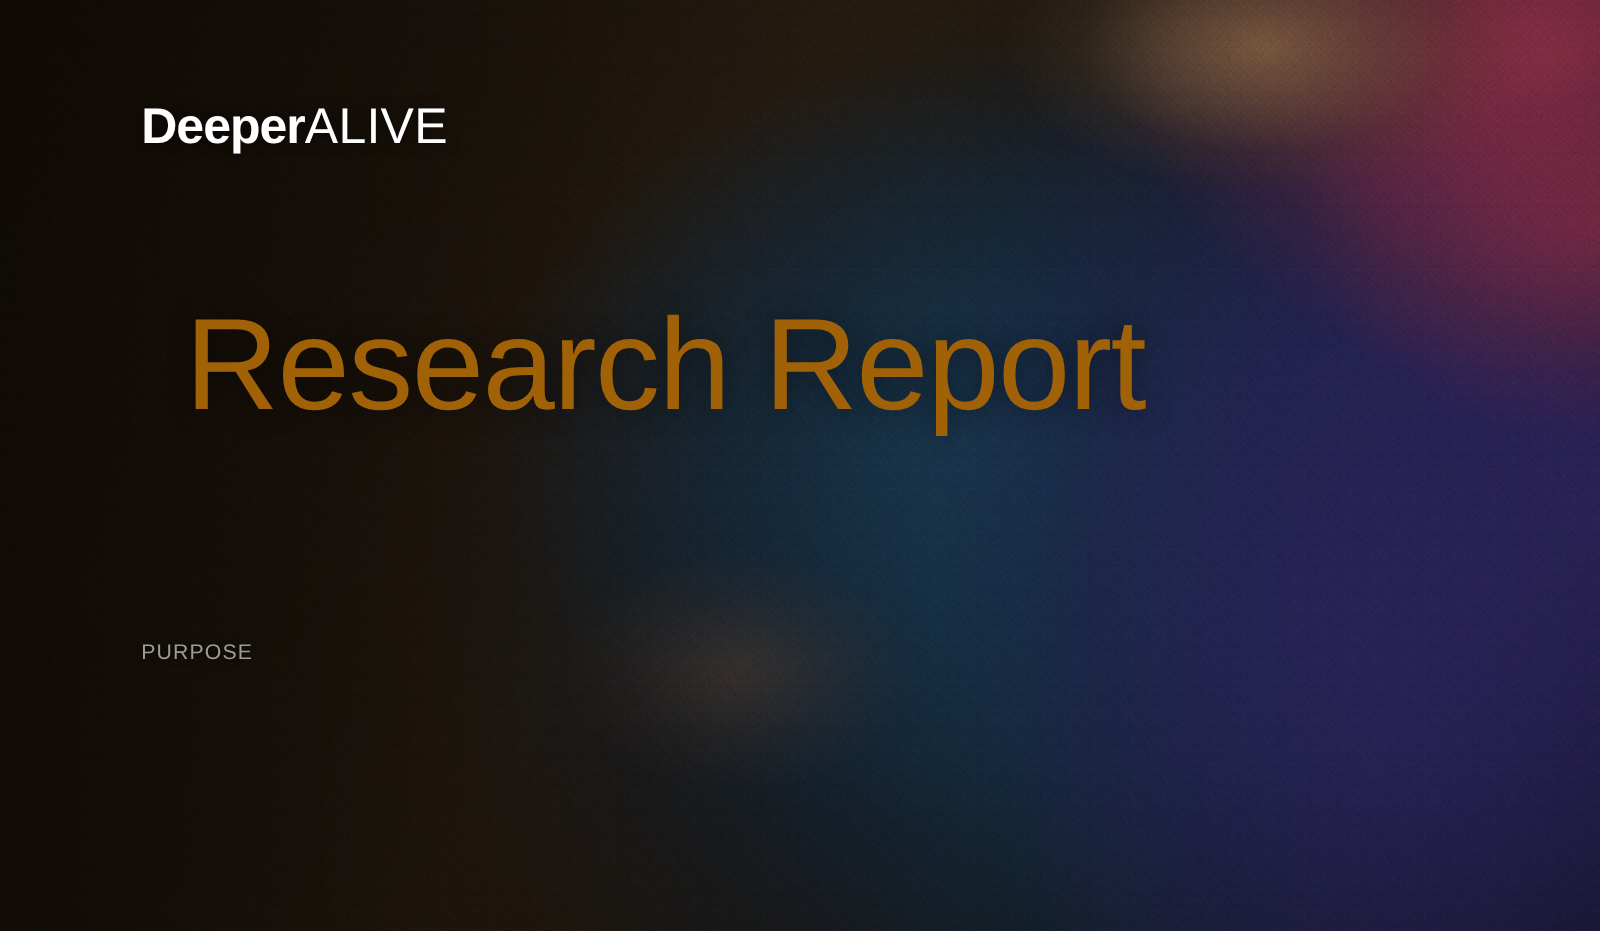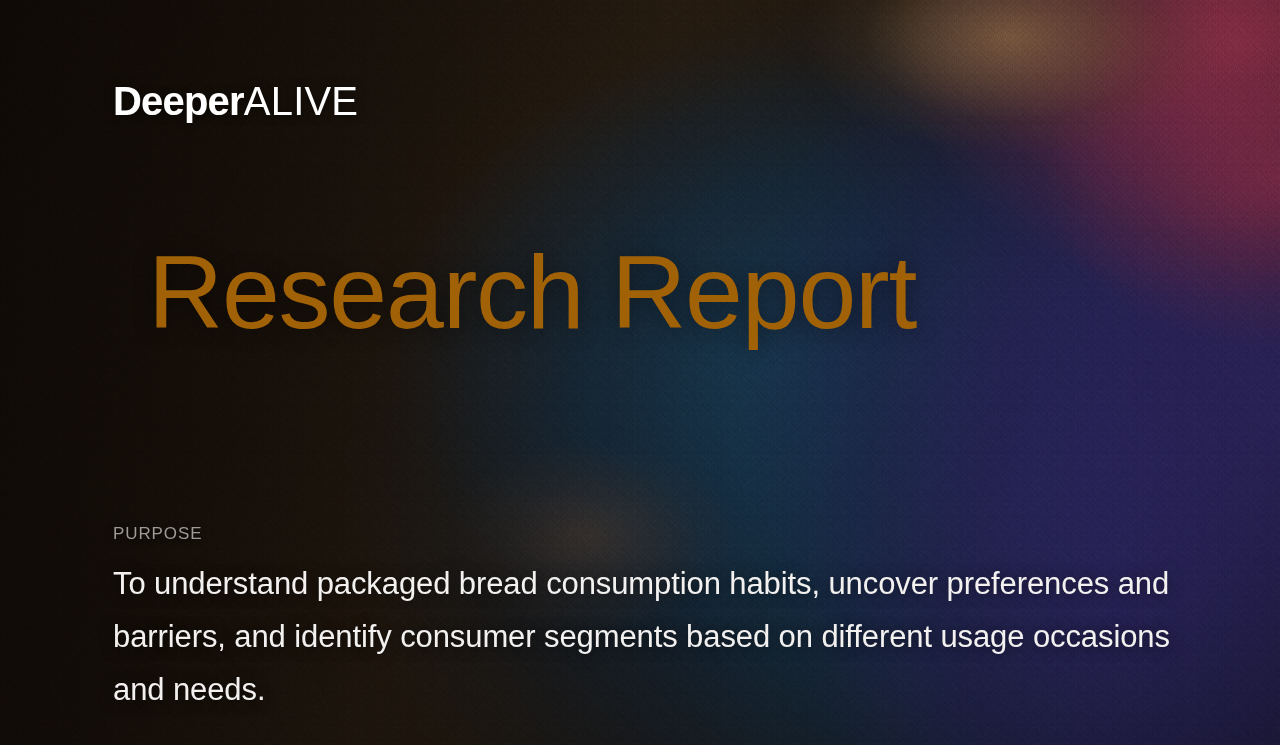--- a/index.html
+++ b/index.html
@@ -212,21 +212,21 @@
     text-shadow: 0 2px 22px rgba(0,0,0,0.45);
     margin-left: 36px;
   }
 
   .field {
     position: absolute;
     left: 113px;
     width: 1070px;
   }
   .field-audience { top: 396px; }
-  .field-purpose  { top: 524px; }
+  .field-purpose  { top: 512px; }
 
   .field-label {
     font-size: 17px;
     font-weight: 400;
     letter-spacing: 0.9px;
     color: #9d9a98;
     text-transform: uppercase;
     line-height: 1.2;
     text-shadow: 0 1px 6px rgba(0,0,0,0.6);
   }
@@ -266,17 +266,16 @@
 
     <div class="logo">
       <span class="logo-bold">Deeper</span><span class="logo-light">ALIVE</span>
     </div>
 
     <h1 class="report-title">Research Report</h1>
 
 
     <div class="field field-purpose">
       <div class="field-label">PURPOSE</div>
-      <div class="field-value">To understand packaged bread consumption habits, uncover preferences and barriers, and identify consumer segments based on different usage occasions and needs.</div>
     </div>
 
   </div>
 </div>
 
 </body></html>

